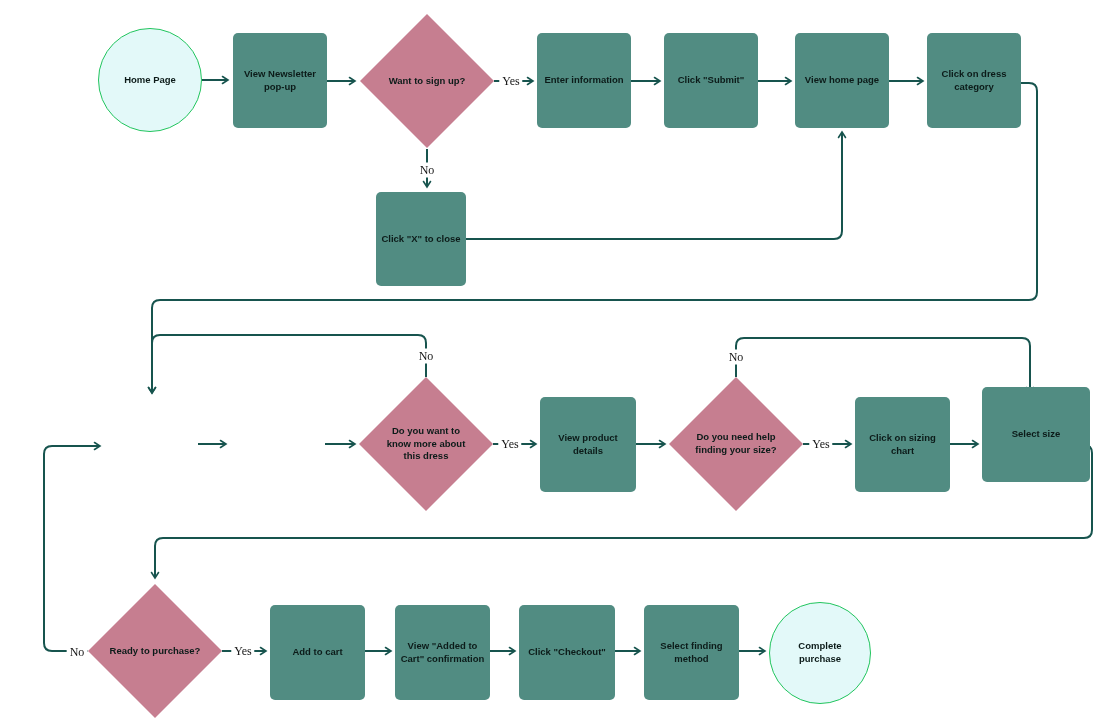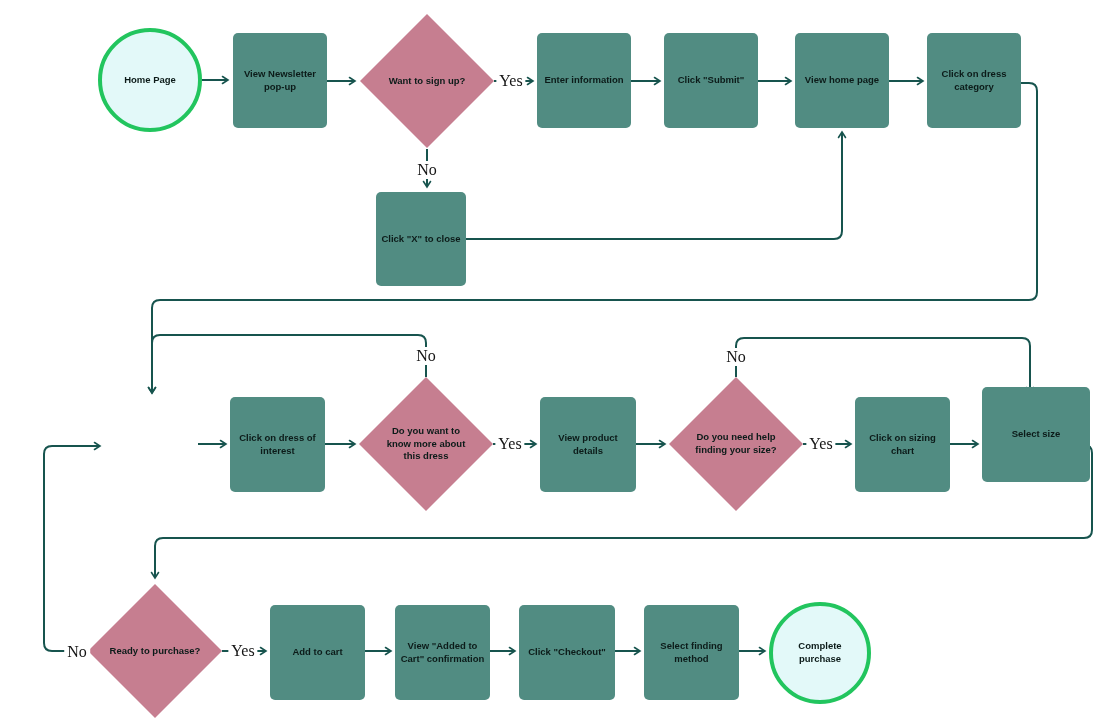--- a/index.html
+++ b/index.html
@@ -1,27 +1,27 @@
 <!DOCTYPE html>
 <html><head>
 <meta charset="utf-8">
 <style>
   html,body{margin:0;padding:0;background:#ffffff;}
   .canvas{position:relative;width:1116px;height:723px;background:#ffffff;overflow:hidden;font-family:"Liberation Sans",sans-serif;}
   svg.wires{position:absolute;left:0;top:0;z-index:1;}
   .node{position:absolute;z-index:2;display:flex;align-items:center;justify-content:center;text-align:center;box-sizing:border-box;}
   .node-label{font-size:9.5px;font-weight:600;color:#0c1b19;line-height:1.35;}
   .process{background:#518c82;border-radius:5px;padding:5px;}
-  .terminal{background:#e3f9f9;border:4px solid #22c55e;border-radius:50%;padding:8px;}
+  .terminal{background:#e3f9f9;border:1px solid #22c55e;border-radius:50%;padding:8px;}
   .decision{background:transparent;}
   .diamond-shape{position:absolute;left:0;top:0;right:0;bottom:0;background:#c67e90;
     -webkit-clip-path:polygon(50% 0,100% 50%,50% 100%,0 50%);clip-path:polygon(50% 0,100% 50%,50% 100%,0 50%);}
   .decision .node-label{position:relative;width:92px;z-index:1;}
   .edge-label{position:absolute;z-index:3;transform:translate(-50%,-50%);
-    font-family:"Liberation Serif",serif;font-size:16px;color:#151515;background:#ffffff;padding:0 3px;white-space:nowrap;}
+    font-family:"Liberation Serif",serif;font-size:12px;color:#151515;background:#ffffff;padding:0 3px;white-space:nowrap;}
 </style>
 </head>
 <body>
 
 <div class="canvas">
 
   <svg class="wires" width="1116" height="723" viewBox="0 0 1116 723">
     <defs>
       <marker id="arrow" markerWidth="10" markerHeight="10" refX="7" refY="5" orient="auto" markerUnits="userSpaceOnUse">
         <path d="M1.5,1.5 L7,5 L1.5,8.5" fill="none" stroke="#17544e" stroke-width="1.6" stroke-linecap="round"></path>
@@ -82,23 +82,20 @@
 
   <div class="node process" style="left:927px;top:33px;width:94px;height:95px">
     <span class="node-label">Click on dress category</span>
   </div>
 
   <div class="node process" style="left:376px;top:192px;width:90px;height:94px">
     <span class="node-label">Click "X" to close</span>
   </div>
 
 
-  <div class="node process" style="left:230px;top:397px;width:95px;height:95px">
-    <span class="node-label">Click on dress of interest</span>
-  </div>
 
   <div class="node process" style="left:540px;top:397px;width:96px;height:95px">
     <span class="node-label">View product details</span>
   </div>
 
   <div class="node decision" style="left:359px;top:377px;width:134px;height:134px">
     <div class="diamond-shape"></div>
     <span class="node-label">Do you want to know more about this dress</span>
   </div>
 

